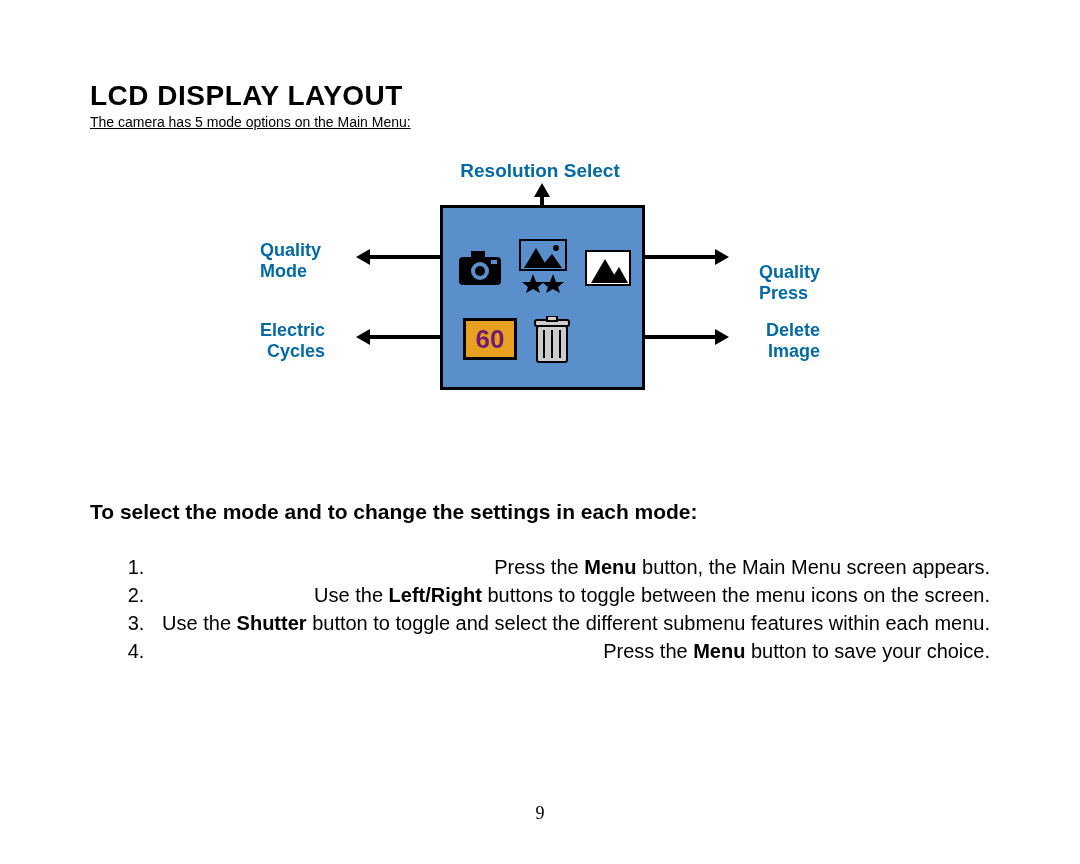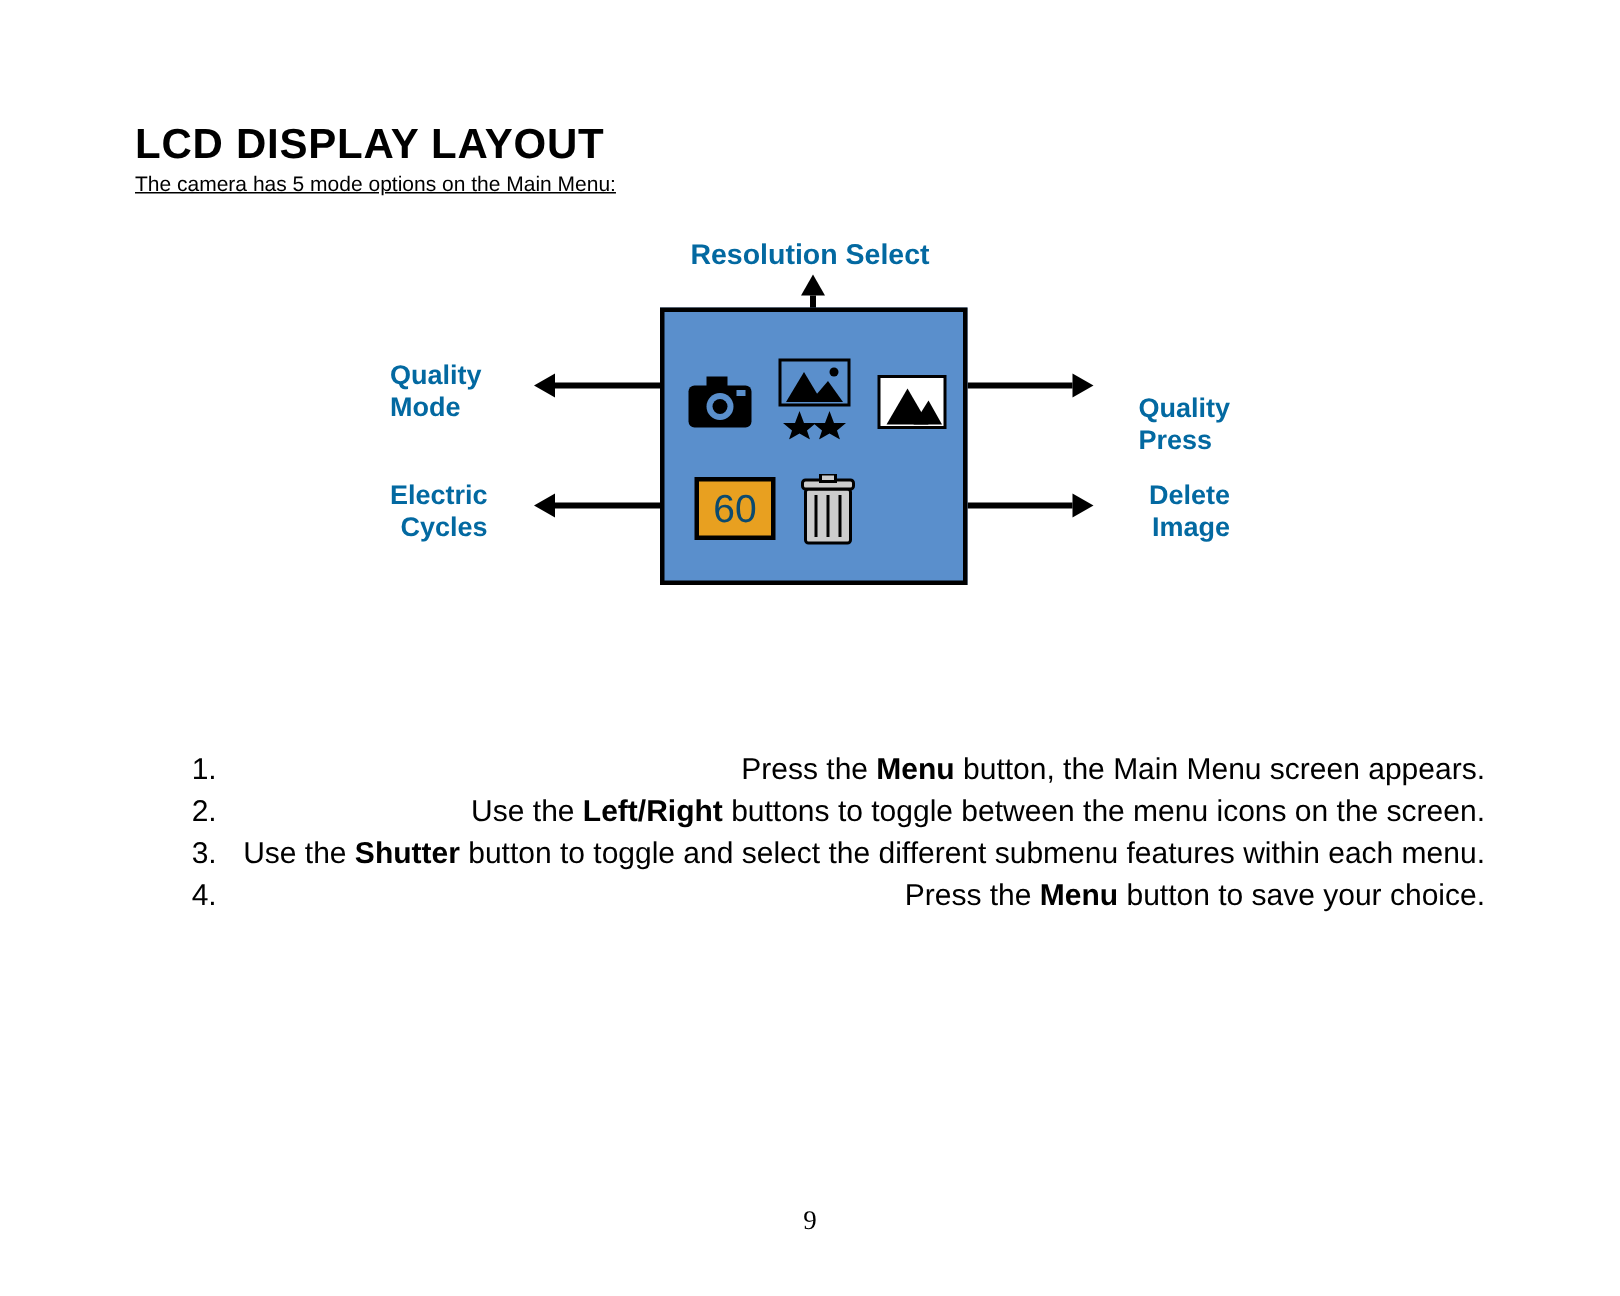--- a/index.html
+++ b/index.html
@@ -200,37 +200,38 @@
 
       <div class="icon icon-quality">
         <svg viewBox="0 0 50 50" width="50" height="50">
           <rect x="3" y="8" width="44" height="34" fill="#fff" stroke="#000" stroke-width="2"></rect>
           <polygon points="8,40 22,16 36,40" fill="#000"></polygon>
           <polygon points="26,40 36,24 45,40" fill="#000"></polygon>
         </svg>
       </div>
 
       <div class="icon icon-cycles" style="background:#000;">
-        <div style="position:absolute;inset:3px;background:#e8a020;display:flex;align-items:center;justify-content:center;font-weight:normal;font-size:26px;color:#0c4a6e;">60</div>
+        <div style="position:absolute;inset:3px;background:#e8a020;display:flex;align-items:center;justify-content:center;font-weight:bold;font-size:26px;color:#701a75;">60</div>
       </div>
 
       <div class="icon icon-trash">
         <svg viewBox="0 0 38 48" width="38" height="48">
           <rect x="4" y="10" width="30" height="36" rx="2" fill="#ccc" stroke="#000" stroke-width="2"></rect>
           <rect x="2" y="4" width="34" height="6" rx="2" fill="#ccc" stroke="#000" stroke-width="2"></rect>
           <rect x="14" y="0" width="10" height="5" fill="#ccc" stroke="#000" stroke-width="2"></rect>
           <line x1="11" y1="14" x2="11" y2="42" stroke="#000" stroke-width="2"></line>
           <line x1="19" y1="14" x2="19" y2="42" stroke="#000" stroke-width="2"></line>
           <line x1="27" y1="14" x2="27" y2="42" stroke="#000" stroke-width="2"></line>
         </svg>
       </div>
 
     </div>
   </div>
 
+  <div class="instr-heading">To select the mode and to change the settings in each mode:</div>
 
   <ol class="instructions">
     <li>
       <span>Press the </span><b>Menu</b><span> button, the Main Menu screen appears.</span>
     </li>
     <li>
       <span>Use the </span><b>Left/Right</b><span> buttons to toggle between the menu icons on the screen.</span>
     </li>
     <li>
       <span>Use the </span><b>Shutter</b><span> button to toggle and select the different submenu features within each menu.</span>

